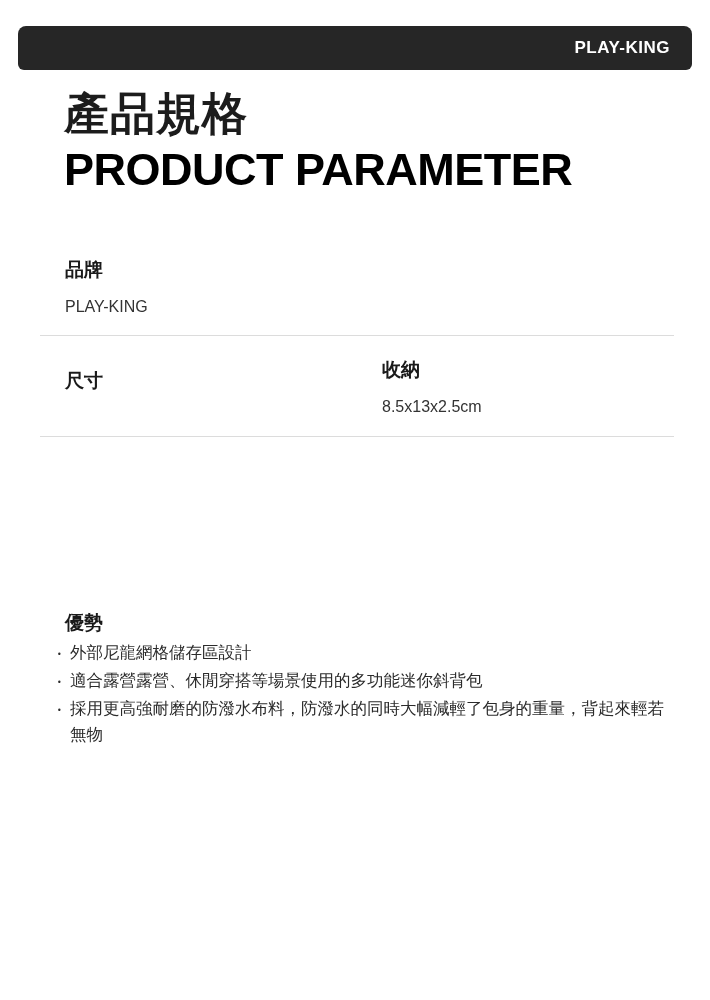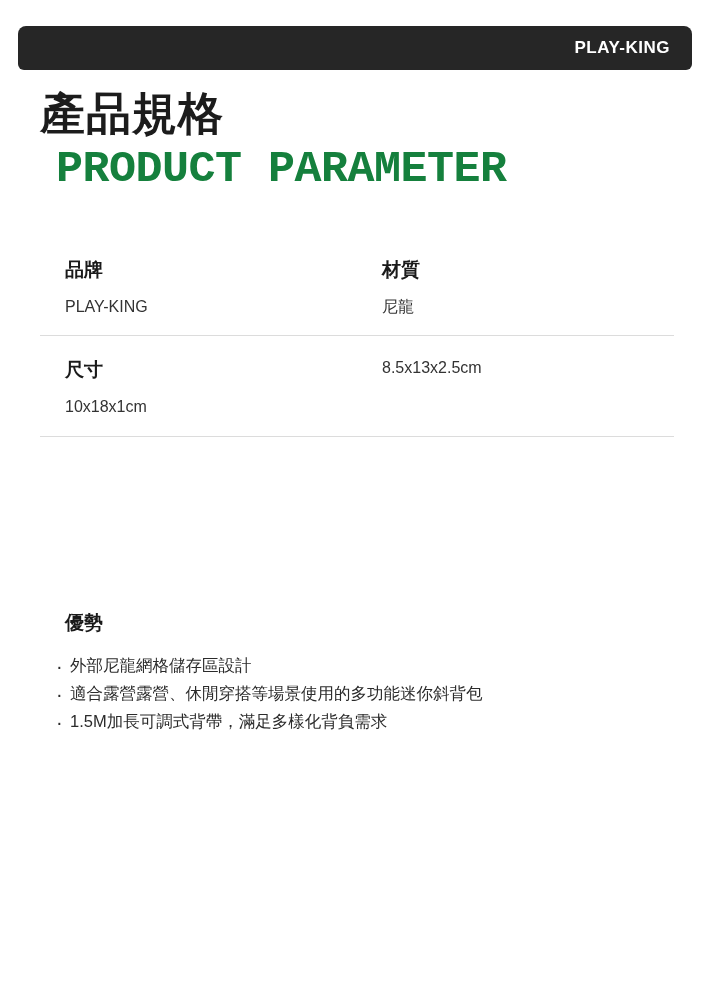--- a/index.html
+++ b/index.html
@@ -38,54 +38,54 @@
   .banner-brand {
     color: #ffffff;
     font-size: 17px;
     font-weight: bold;
     letter-spacing: 0.5px;
   }
 
   
   .headings {
     position: absolute;
-    left: 40px;
+    left: 64px;
     top: 88px;
     width: 640px;
   }
   .title-cn {
     font-size: 45px;
     font-weight: bold;
     line-height: 1.15;
     letter-spacing: 1px;
     color: #1c1c1c;
     margin: 0;
   }
   .title-en {
     font-size: 45px;
     font-weight: bold;
     line-height: 1.15;
     letter-spacing: -0.5px;
-    color: #15803d;
-    margin: 4px 0 0 16px;
-    font-family: Liberation Mono, monospace;
+    color: #000000;
+    margin: 4px 0 0 0;
   }
 
   
   .specs {
     position: absolute;
     left: 40px;
     top: 258px;
     width: 634px;
   }
   .spec-row {
     display: flex;
     border-bottom: 1px solid #dcdcdc;
     padding: 0 0 18px 0;
     margin-bottom: 22px;
+    align-items: center;
   }
   .spec-row:nth-child(3) { border-bottom: 1px solid #404040; }
   .spec-cell {
     width: 50%;
     padding-left: 25px;
   }
   .spec-label {
     font-size: 19px;
     font-weight: bold;
     color: #1a1a1a;
@@ -103,35 +103,36 @@
     position: absolute;
     left: 40px;
     top: 610px;
     width: 640px;
   }
   .adv-title {
     font-size: 19px;
     font-weight: bold;
     color: #1a1a1a;
     padding-left: 25px;
-    margin-bottom: 16px;
+    margin-bottom: 4px;
     font-family: Liberation Mono, monospace;
   }
   .adv-list {
     list-style: none;
     margin: 0;
     padding: 0 0 0 14px;
   }
   .adv-item {
     position: relative;
     font-size: 16.5px;
     color: #2b2b2b;
     line-height: 1.58;
     padding-left: 16px;
     margin-bottom: 2px;
+    font-family: Liberation Serif, serif;
   }
   .adv-item::before {
     content: "·";
     position: absolute;
     left: 2px;
     top: -1px;
     font-size: 20px;
     color: #2b2b2b;
   }
 </style>
@@ -149,41 +150,37 @@
     <h2 class="title-en">PRODUCT PARAMETER</h2>
   </div>
 
   <div class="specs">
 
     <div class="spec-row">
       <div class="spec-cell">
         <div class="spec-label">品牌</div>
         <div class="spec-value">PLAY-KING</div>
       </div>
-      <div class="spec-cell">
-        <div class="spec-label">材質</div>
-        <div class="spec-value">尼龍</div>
-      </div>
     </div>
 
 
     <div class="spec-row">
       <div class="spec-cell">
         <div class="spec-label">尺寸</div>
-        <div class="spec-value">10x18x1cm</div>
       </div>
       <div class="spec-cell">
+        <div class="spec-label">收納</div>
         <div class="spec-value">8.5x13x2.5cm</div>
       </div>
     </div>
 
   </div>
 
   <div class="adv">
     <div class="adv-title">優勢</div>
     <ul class="adv-list">
       <li class="adv-item">外部尼龍網格儲存區設計</li>
       <li class="adv-item">適合露營露營、休閒穿搭等場景使用的多功能迷你斜背包</li>
-      <li class="adv-item">1.5M加長可調式背帶，滿足多樣化背負需求</li>
+      <li class="adv-item">採用更高強耐磨的防潑水布料，防潑水的同時大幅減輕了包身的重量，背起來輕若無物</li>
     </ul>
   </div>
 
 </div>
 
 </body></html>

